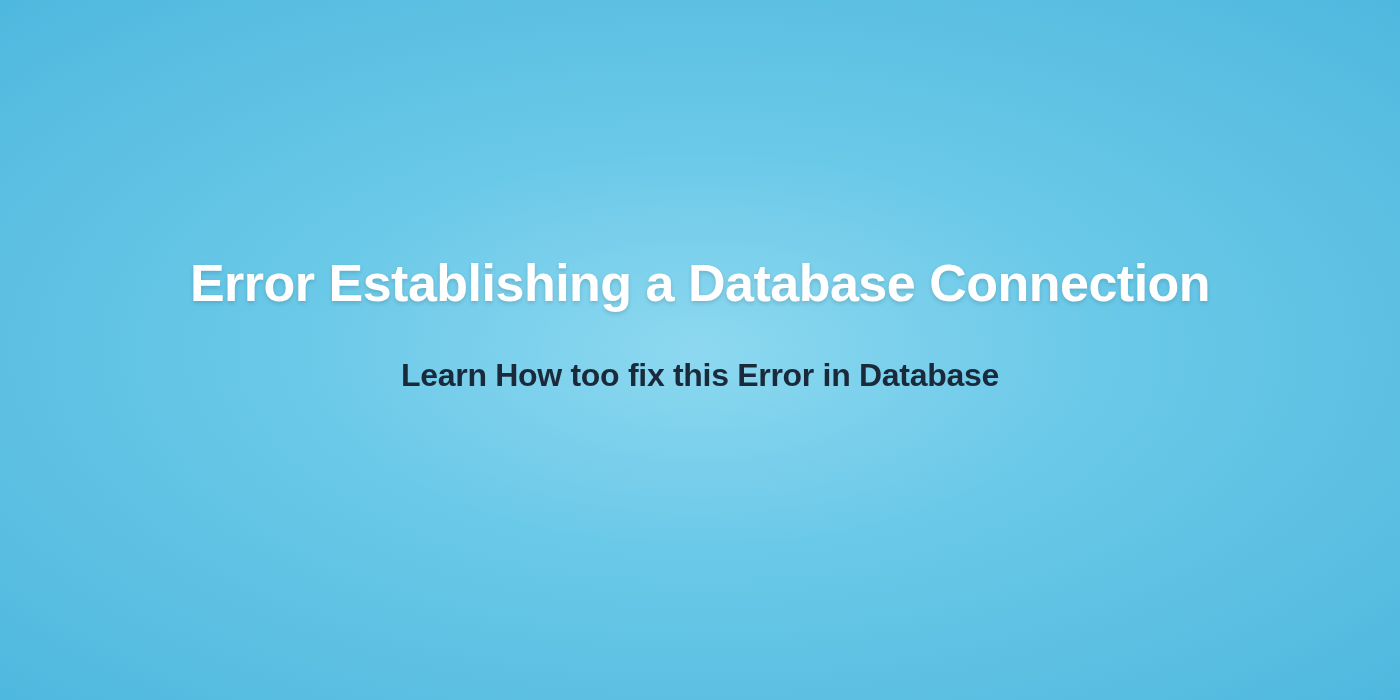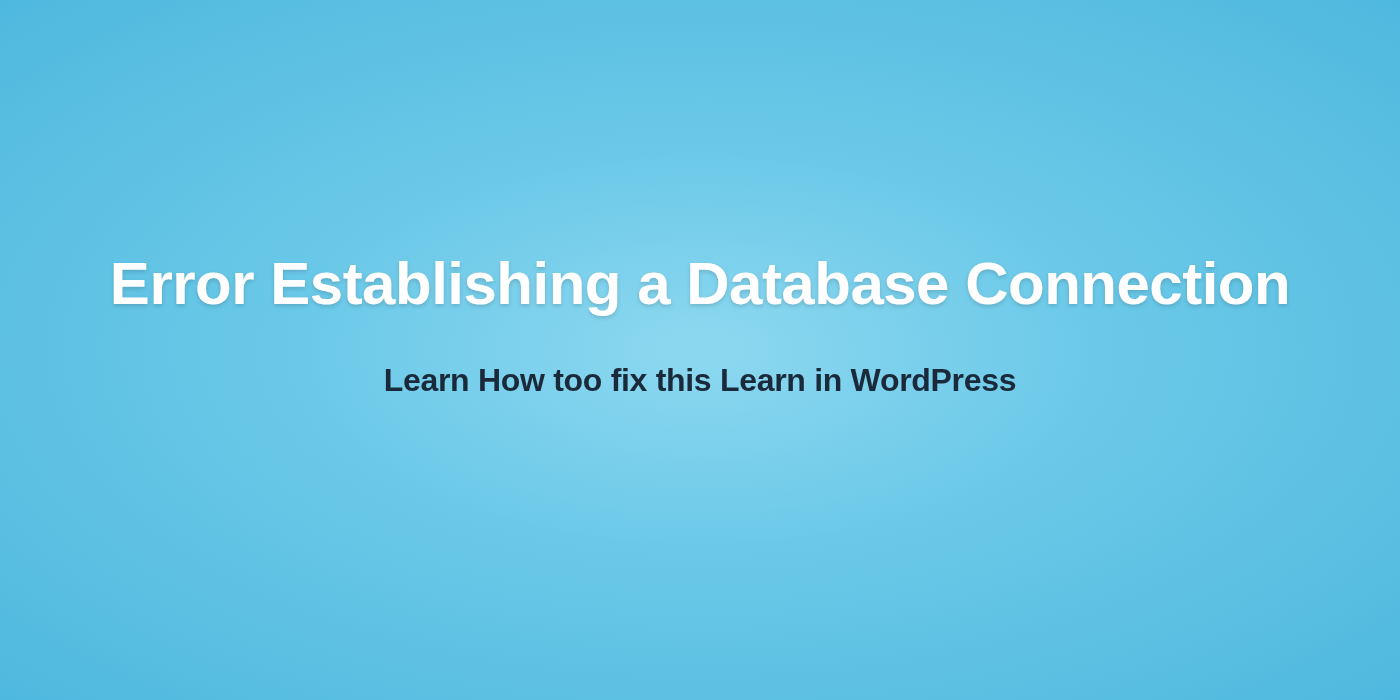--- a/index.html
+++ b/index.html
@@ -21,21 +21,21 @@
     }
     
     .container {
       text-align: center;
       padding: 0 80px;
       margin-top: -20px;
     }
     
     .main-title {
       color: #ffffff;
-      font-size: 60px;
+      font-size: 52px;
       font-weight: 800;
       line-height: 1.35;
       text-shadow: 0 2px 4px rgba(0, 0, 0, 0.15);
       margin-bottom: 38px;
       letter-spacing: -0.5px;
     }
     
     .subtitle {
       color: #1a2a3a;
       font-size: 32px;
@@ -48,14 +48,14 @@
       color: #0a6aa8;
       font-size: 22px;
       font-weight: 500;
     }
   </style>
 </head>
 <body>
 
 <div class="container">
   <h1 class="main-title">Error Establishing a Database Connection</h1>
-  <h2 class="subtitle">Learn How too fix this Learn in WordPress</h2>
+  <h2 class="subtitle">Learn How too fix this Error in Database</h2>
 </div>
 
 </body></html>

